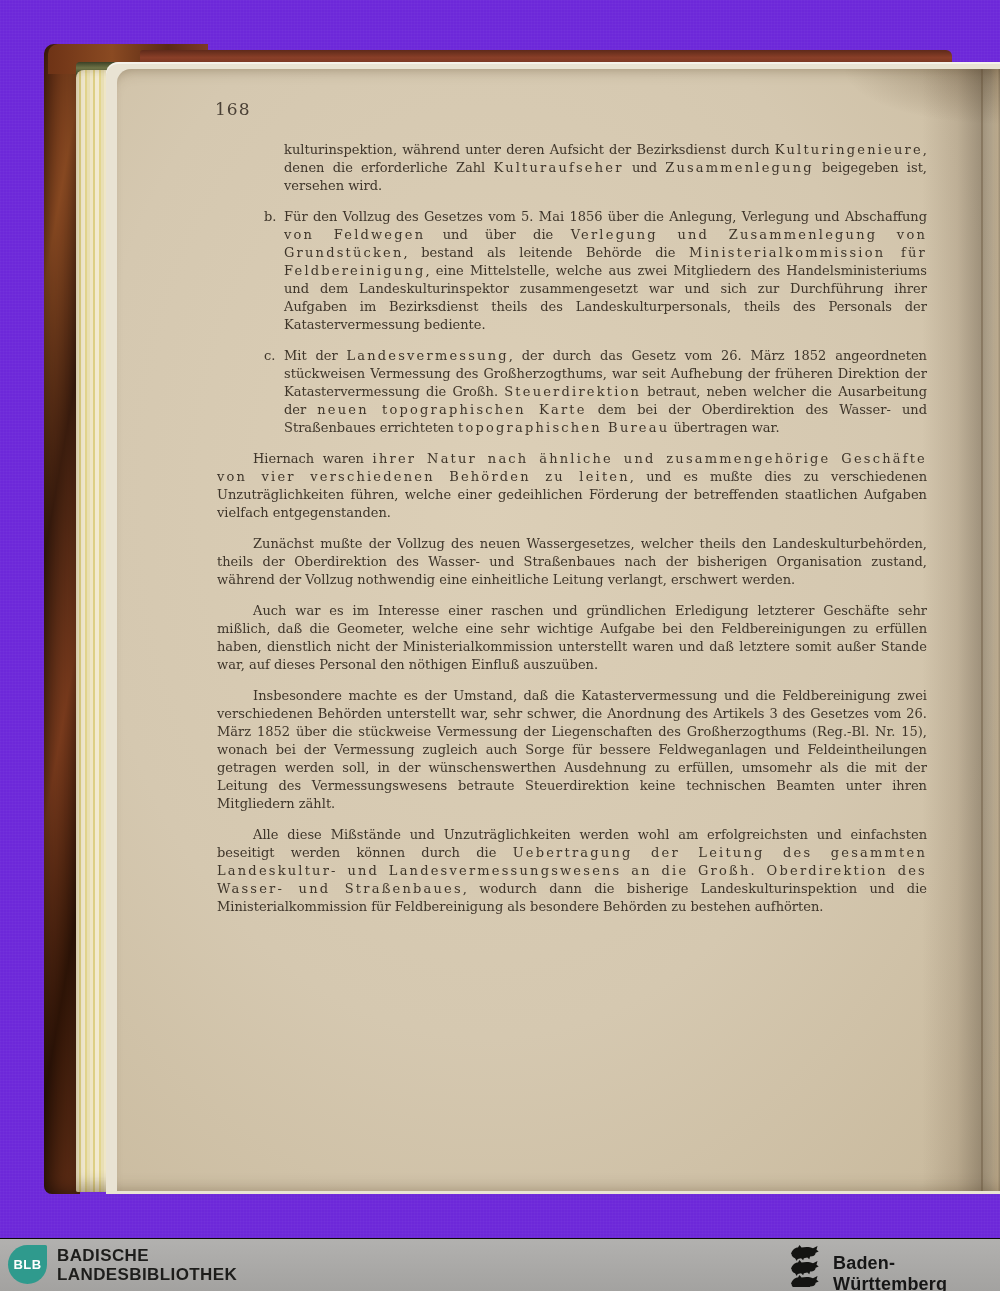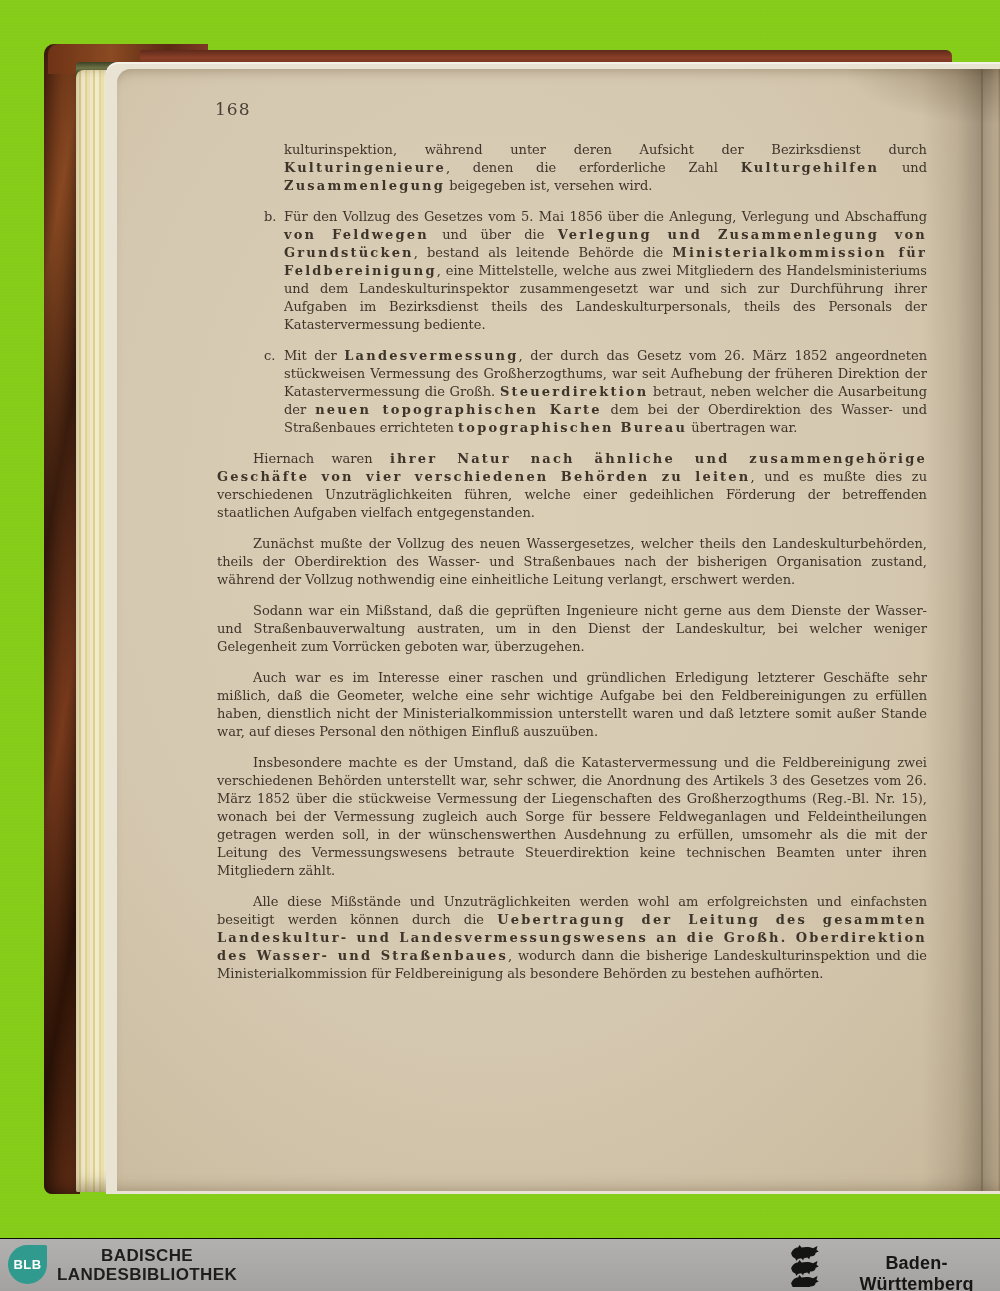--- a/index.html
+++ b/index.html
@@ -1,16 +1,16 @@
 <!DOCTYPE html>
 <html><head>
 <meta charset="utf-8">
 <style>
   html,body{margin:0;padding:0;background:#121210;}
-  .scene{position:relative;width:1000px;height:1291px;background:#84cc16;overflow:hidden;
+  .scene{position:relative;width:1000px;height:1291px;background:#6d28d9;overflow:hidden;
          font-family:"DejaVu Serif", serif;}
   .scene::before{content:"";position:absolute;inset:0;
     background-image:repeating-linear-gradient(0deg,rgba(255,255,255,.022) 0 1px,transparent 1px 3px),
                      repeating-linear-gradient(90deg,rgba(255,255,255,.02) 0 1px,transparent 1px 3px);
     pointer-events:none;}
 
   
   .cover-left{position:absolute;left:44px;top:44px;width:36px;height:1150px;border-radius:10px 0 0 8px;
     background:linear-gradient(100deg,#50230f 0%,#8a4a22 18%,#3c1d0e 38%,#7a3b1d 58%,#2e1407 78%,#6b3318 100%);
     box-shadow:inset 0 0 18px rgba(0,0,0,.55);}
@@ -43,26 +43,26 @@
   
   .page-number{position:absolute;left:98px;top:30px;font-size:17px;letter-spacing:1px;color:#4b4136;}
   .content{position:absolute;left:100px;top:72px;width:710px;color:#3e352a;
     font-size:13px;line-height:18px;text-align:justify;}
   .content p{margin:0 0 13px 0;}
   p.body{text-indent:36px;}
   p.cont{margin-left:67px;text-indent:0;}
   .item{display:flex;margin:0 0 13px 0;}
   .item .lbl{flex:0 0 20px;margin-left:47px;}
   .item .txt{flex:1;text-align:justify;}
-  .sperr{letter-spacing:2.2px;font-weight:bold;}
+  .sperr{letter-spacing:2.2px;}
 
   
   .footer{position:absolute;left:0;right:0;bottom:0;height:52px;
     background:linear-gradient(#b2b1af,#a3a2a0);border-top:1px solid #0b0b0a;
-    font-family:"Liberation Sans", sans-serif;text-align:center;}
+    font-family:"Liberation Sans", sans-serif;}
   .blb-logo{position:absolute;left:8px;top:6px;width:39px;height:39px;background:#2f9a8d;
     border-radius:50% 4% 50% 50%;display:flex;align-items:center;justify-content:center;
     color:#fff;font-weight:bold;font-size:13px;letter-spacing:.5px;}
   .lib-name{position:absolute;left:57px;top:7px;color:#1d1d1b;font-weight:bold;
     font-size:17px;line-height:19px;letter-spacing:.4px;white-space:pre-line;}
   .crest{position:absolute;left:789px;top:4px;width:32px;height:44px;color:#141412;}
   .state-name{position:absolute;left:833px;top:14px;color:#161616;font-weight:bold;font-size:18px;
     letter-spacing:.2px;}
 </style>
 </head>
@@ -78,35 +78,34 @@
   <div class="underpage"></div>
 
   <div class="page">
     <div class="topfold"></div>
     <div class="gutter"></div>
     <div class="crease"></div>
 
     <div class="page-number">168</div>
 
     <div class="content">
-      <p class="cont">kulturinspektion, während unter deren Aufsicht der Bezirksdienst durch <span class="sperr">Kulturingenieure</span>, denen die erforderliche Zahl <span class="sperr">Kulturgehilfen</span> und <span class="sperr">Zusammenlegung</span> beigegeben ist, versehen wird.</p>
+      <p class="cont">kulturinspektion, während unter deren Aufsicht der Bezirksdienst durch <span class="sperr">Kulturingenieure</span>, denen die erforderliche Zahl <span class="sperr">Kulturaufseher</span> und <span class="sperr">Zusammenlegung</span> beigegeben ist, versehen wird.</p>
 
       <div class="item">
         <span class="lbl">b.</span>
         <span class="txt">Für den Vollzug des Gesetzes vom 5. Mai 1856 über die Anlegung, Verlegung und Abschaffung <span class="sperr">von Feldwegen</span> und über die <span class="sperr">Verlegung und Zusammenlegung von Grundstücken</span>, bestand als leitende Behörde die <span class="sperr">Ministerialkommission für Feldbereinigung</span>, eine Mittelstelle, welche aus zwei Mitgliedern des Handelsministeriums und dem Landeskulturinspektor zusammengesetzt war und sich zur Durchführung ihrer Aufgaben im Bezirksdienst theils des Landeskulturpersonals, theils des Personals der Katastervermessung bediente.</span>
       </div>
 
       <div class="item">
         <span class="lbl">c.</span>
         <span class="txt">Mit der <span class="sperr">Landesvermessung</span>, der durch das Gesetz vom 26. März 1852 angeordneten stückweisen Vermessung des Großherzogthums, war seit Aufhebung der früheren Direktion der Katastervermessung die Großh. <span class="sperr">Steuerdirektion</span> betraut, neben welcher die Ausarbeitung der <span class="sperr">neuen topographischen Karte</span> dem bei der Oberdirektion des Wasser- und Straßenbaues errichteten <span class="sperr">topographischen Bureau</span> übertragen war.</span>
       </div>
 
       <p class="body">Hiernach waren <span class="sperr">ihrer Natur nach ähnliche und zusammengehörige Geschäfte von vier verschiedenen Behörden zu leiten</span>, und es mußte dies zu verschiedenen Unzuträglichkeiten führen, welche einer gedeihlichen Förderung der betreffenden staatlichen Aufgaben vielfach entgegenstanden.</p>
       <p class="body">Zunächst mußte der Vollzug des neuen Wassergesetzes, welcher theils den Landeskulturbehörden, theils der Oberdirektion des Wasser- und Straßenbaues nach der bisherigen Organisation zustand, während der Vollzug nothwendig eine einheitliche Leitung verlangt, erschwert werden.</p>
-      <p class="body">Sodann war ein Mißstand, daß die geprüften Ingenieure nicht gerne aus dem Dienste der Wasser- und Straßenbauverwaltung austraten, um in den Dienst der Landeskultur, bei welcher weniger Gelegenheit zum Vorrücken geboten war, überzugehen.</p>
       <p class="body">Auch war es im Interesse einer raschen und gründlichen Erledigung letzterer Geschäfte sehr mißlich, daß die Geometer, welche eine sehr wichtige Aufgabe bei den Feldbereinigungen zu erfüllen haben, dienstlich nicht der Ministerialkommission unterstellt waren und daß letztere somit außer Stande war, auf dieses Personal den nöthigen Einfluß auszuüben.</p>
       <p class="body">Insbesondere machte es der Umstand, daß die Katastervermessung und die Feldbereinigung zwei verschiedenen Behörden unterstellt war, sehr schwer, die Anordnung des Artikels 3 des Gesetzes vom 26. März 1852 über die stückweise Vermessung der Liegenschaften des Großherzogthums (Reg.-Bl. Nr. 15), wonach bei der Vermessung zugleich auch Sorge für bessere Feldweganlagen und Feldeintheilungen getragen werden soll, in der wünschenswerthen Ausdehnung zu erfüllen, umsomehr als die mit der Leitung des Vermessungswesens betraute Steuerdirektion keine technischen Beamten unter ihren Mitgliedern zählt.</p>
       <p class="body">Alle diese Mißstände und Unzuträglichkeiten werden wohl am erfolgreichsten und einfachsten beseitigt werden können durch die <span class="sperr">Uebertragung der Leitung des gesammten Landeskultur- und Landesvermessungswesens an die Großh. Oberdirektion des Wasser- und Straßenbaues</span>, wodurch dann die bisherige Landeskulturinspektion und die Ministerialkommission für Feldbereinigung als besondere Behörden zu bestehen aufhörten.</p>
     </div>
   </div>
 
   <div class="footer">
     <div class="blb-logo">
       <span>BLB</span>
     </div>

